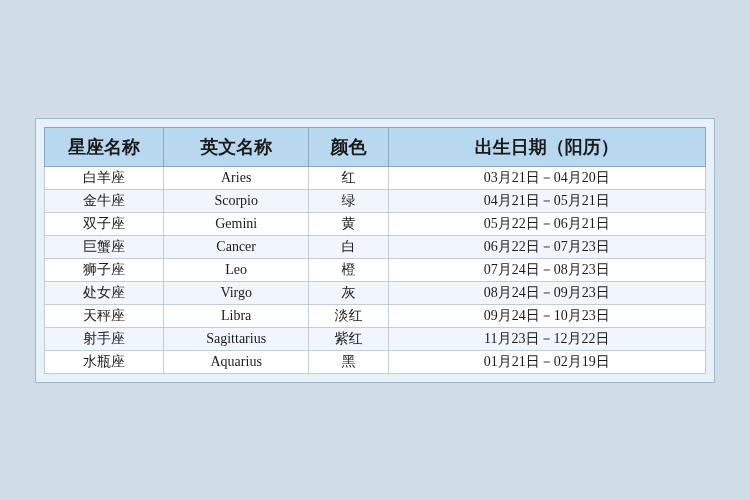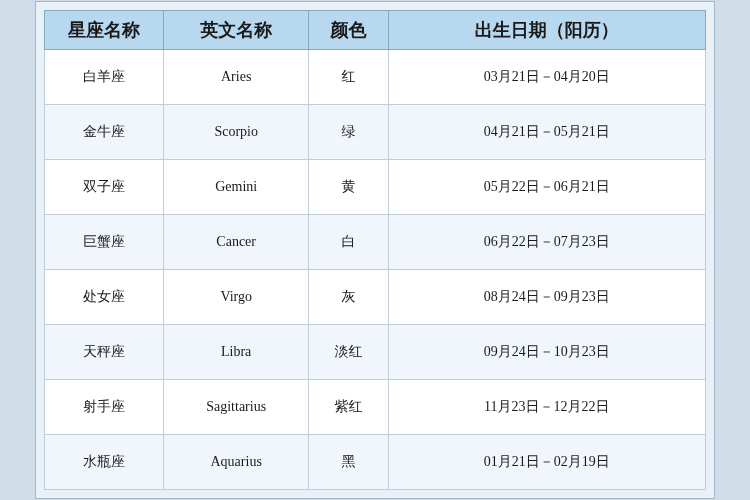--- a/index.html
+++ b/index.html
@@ -36,21 +36,21 @@
       border: 1px solid #88a8c0;
       padding: 7px 10px;
       text-align: center;
       font-size: 18px;
       font-weight: bold;
       color: #1a1a1a;
     }
 
     tbody tr td {
       border: 1px solid #c0ccd8;
-      padding: 18px 10px;
+      padding: 2px 10px;
       text-align: center;
       font-size: 14px;
       color: #1a1a1a;
       background-color: #ffffff;
     }
 
     tbody tr:nth-child(even) td {
       background-color: #f0f6fc;
     }
 
@@ -91,20 +91,26 @@
           <td>黄</td>
           <td>05月22日－06月21日</td>
         </tr>
         <tr>
           <td>巨蟹座</td>
           <td>Cancer</td>
           <td>白</td>
           <td>06月22日－07月23日</td>
         </tr>
         <tr>
+          <td>狮子座</td>
+          <td>Leo</td>
+          <td>橙</td>
+          <td>07月24日－08月23日</td>
+        </tr>
+        <tr>
           <td>处女座</td>
           <td>Virgo</td>
           <td>灰</td>
           <td>08月24日－09月23日</td>
         </tr>
         <tr>
           <td>天秤座</td>
           <td>Libra</td>
           <td>淡红</td>
           <td>09月24日－10月23日</td>

